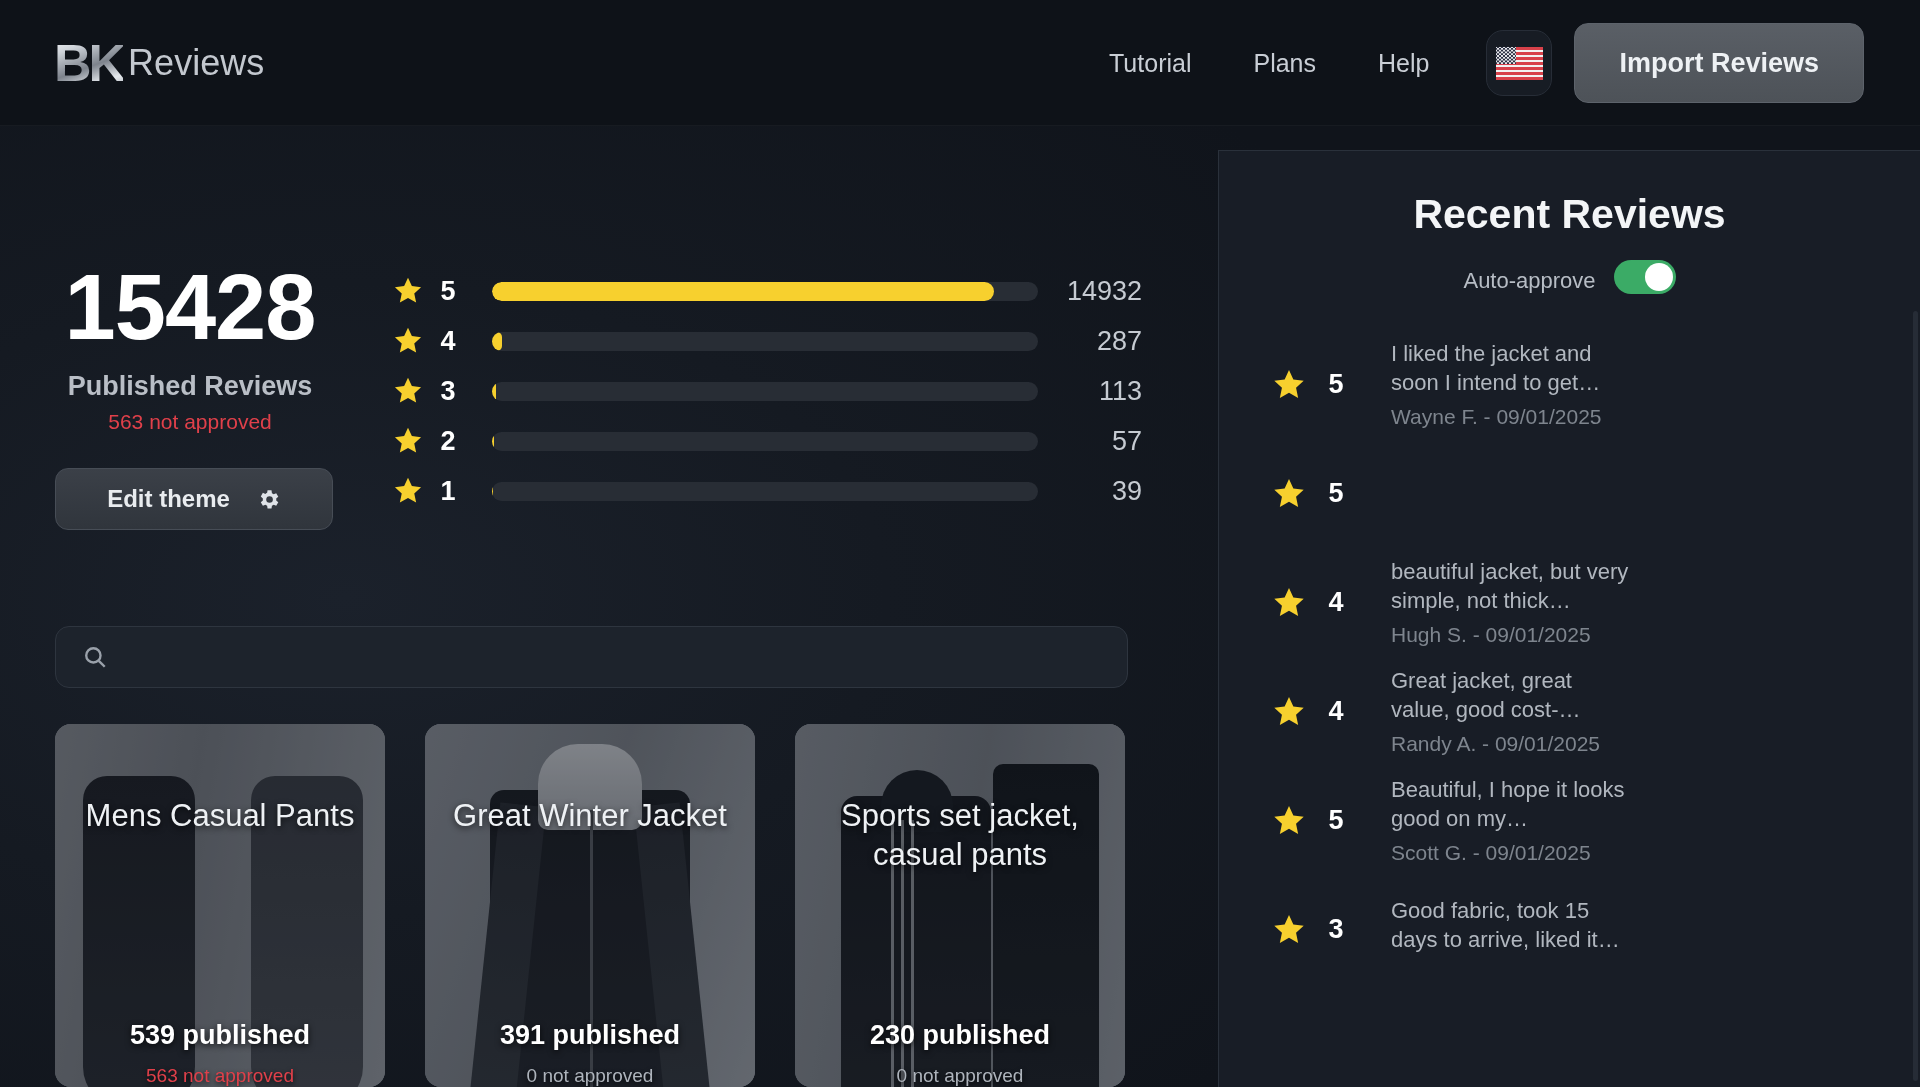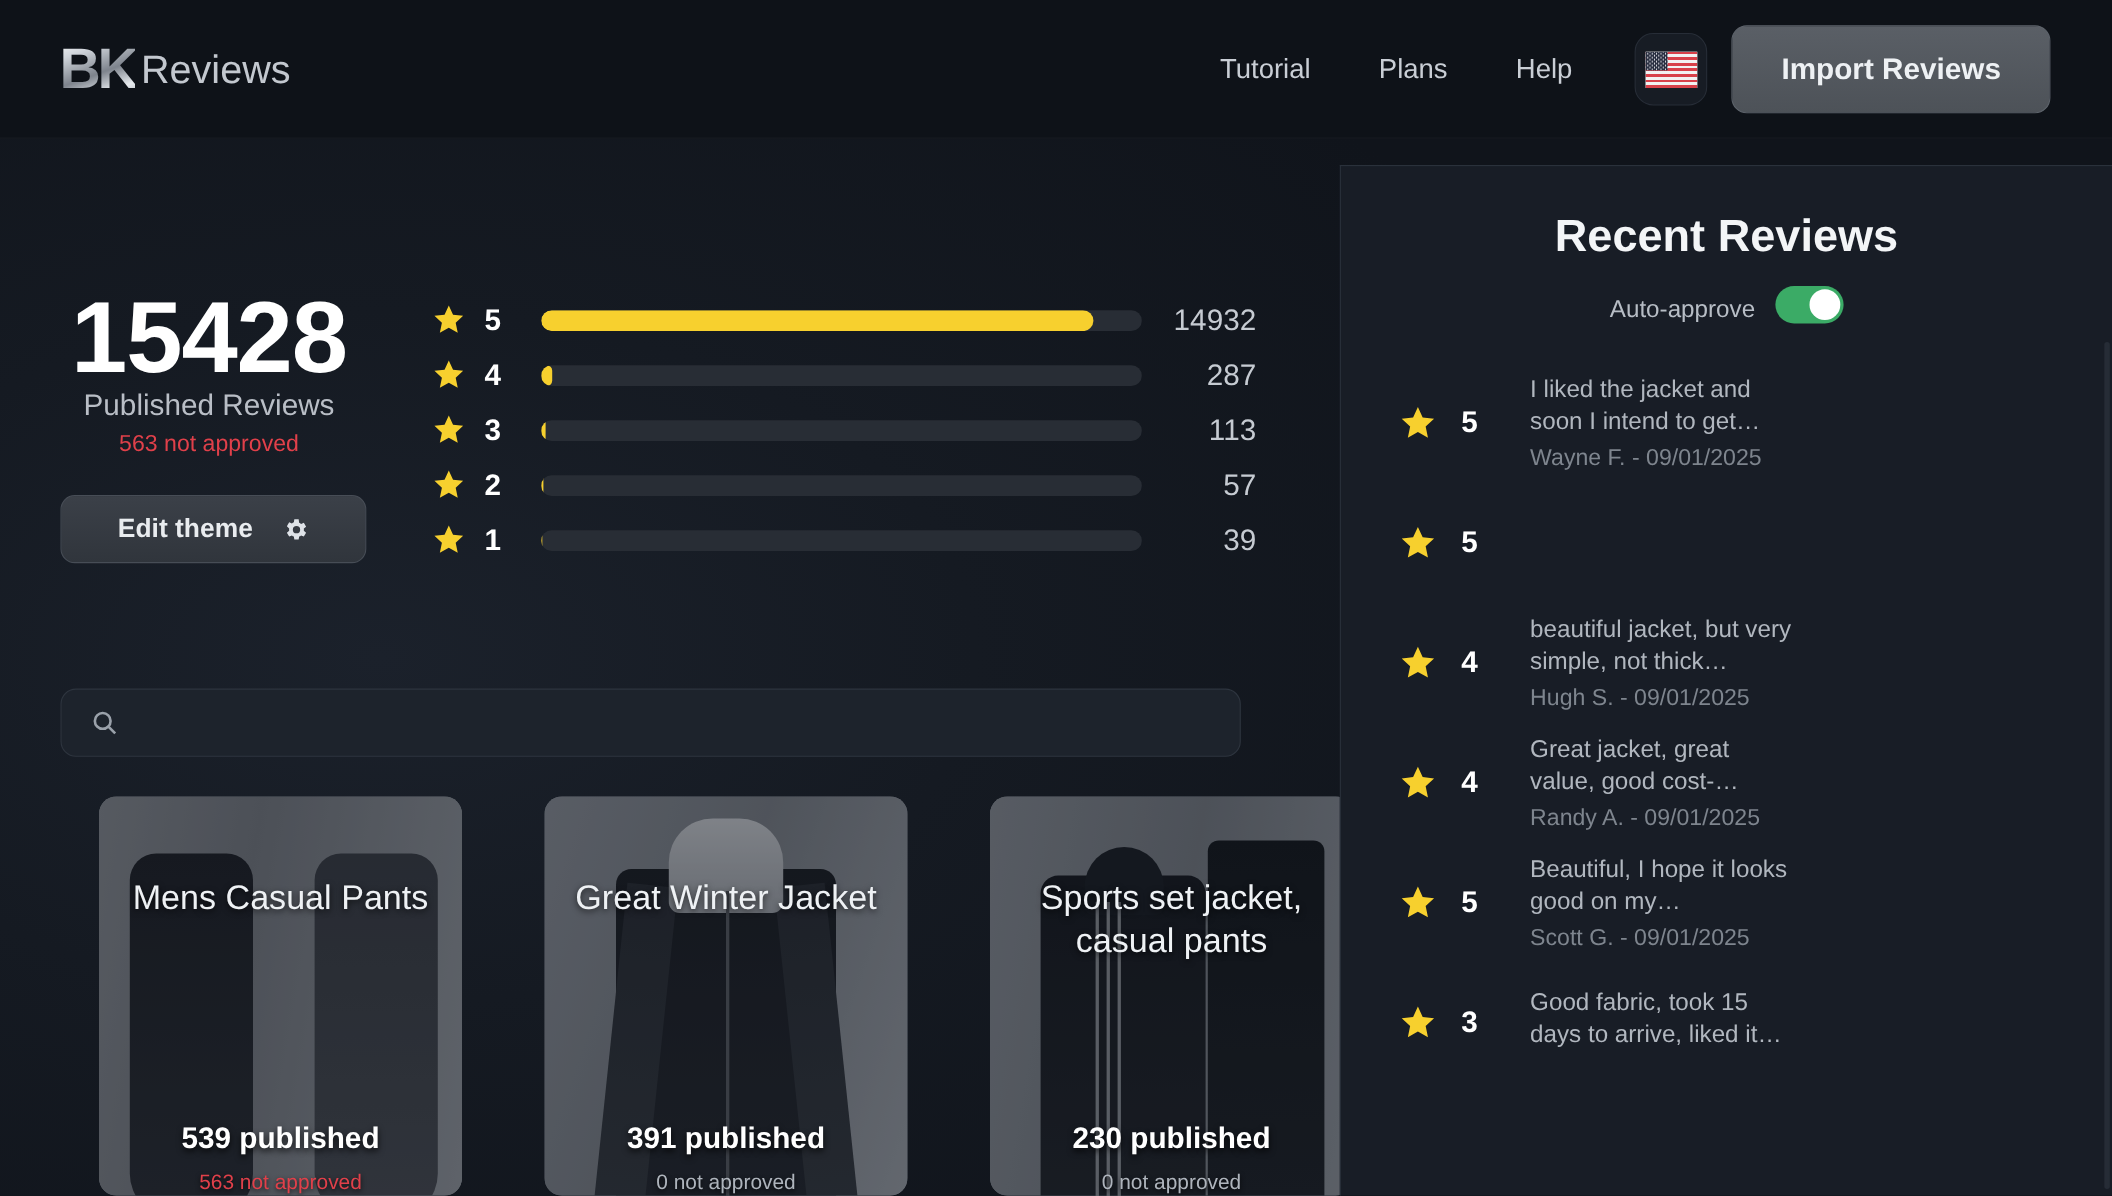--- a/index.html
+++ b/index.html
@@ -67,21 +67,21 @@
   }
 
   
   .main {
     position:absolute; left:0; top:126px; width:1218px; height:961px;
   }
   .summary { position:absolute; left:0; top:0; width:1218px; height:440px; }
 
   .totals { position:absolute; left:55px; top:135px; width:270px; text-align:center; }
   .total-number { font-size:92px; font-weight:700; color:#ffffff; line-height:1; letter-spacing:-1px; }
-  .total-label { font-size:27px; font-weight:400; color:#b9bec6; }
+  .total-label { font-size:27px; font-weight:700; color:#b9bec6; margin-top:18px; }
   .total-sub { font-size:21px; color:#e0404a; margin-top:8px; }
   .edit-theme {
     margin:34px auto 0; width:278px; height:62px; border-radius:13px;
     background:linear-gradient(180deg,#3b4048 0%,#30353c 100%);
     border:1px solid #474d56;
     display:flex; align-items:center; justify-content:center; gap:26px;
     color:#e9ecef; font-size:24px; font-weight:700; cursor:pointer;
   }
   .gear { width:25px; height:25px; fill:#dfe3e8; }
 
@@ -109,21 +109,20 @@
     flex:1; margin-left:16px; background:transparent; border:none; outline:none;
     color:#d4d9e0; font-size:22px; font-family:"Liberation Sans", sans-serif;
   }
 
   
   .cards { position:absolute; left:55px; top:598px; display:flex; gap:40px; }
   .card {
     position:relative; width:330px; height:363px; border-radius:16px;
     overflow:hidden; cursor:pointer;
     background:#3b4048;
-    margin-left:35px;
   }
   .card .photo { position:absolute; inset:0; }
   .card .veil { position:absolute; inset:0; background:rgba(12,15,20,.42); }
   .card .body {
     position:absolute; left:0; right:0; top:72px; bottom:0;
     display:flex; flex-direction:column; align-items:center; padding:0 26px;
   }
   .card-title {
     font-size:31px; color:#eef1f4; text-align:center; line-height:1.27;
     text-shadow:0 2px 6px rgba(0,0,0,.7); font-weight:400;

